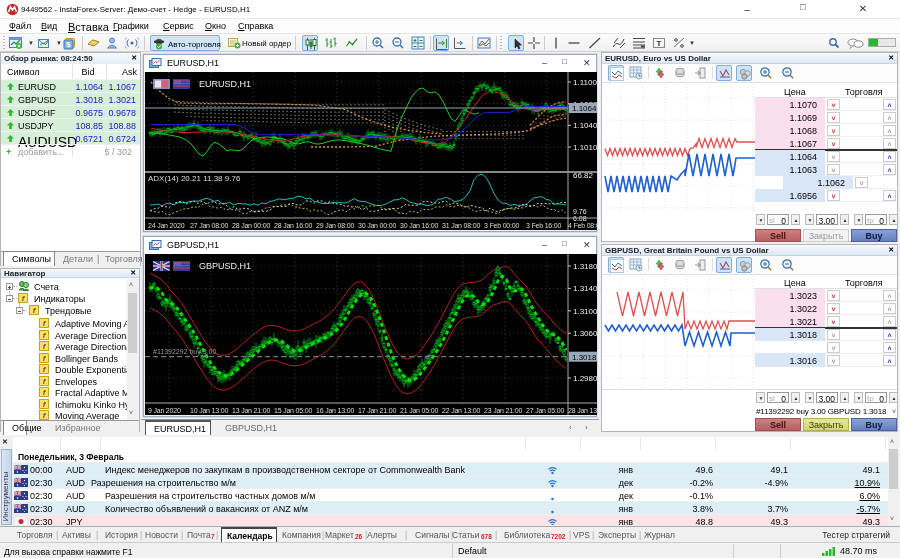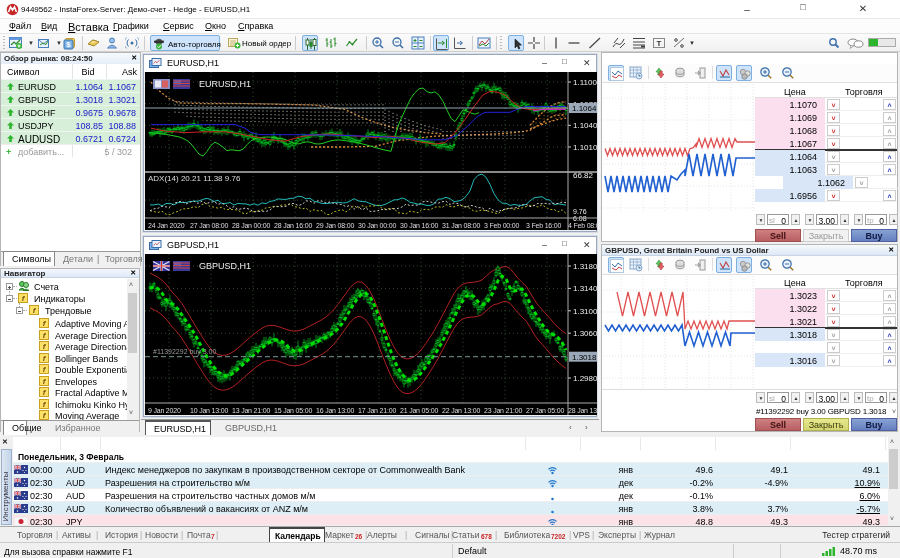--- a/index.html
+++ b/index.html
@@ -266,21 +266,21 @@
         <path d="M3.5 0 L7 3.5 L4.8 3.5 L4.8 7 L2.2 7 L2.2 3.5 L0 3.5 Z" fill="#2db52d"></path>
       </svg>
       <span class="abs" style="left:17px;top:2px;font-size:9px;">USDJPY</span>
       <span class="abs" style="left:62px;top:2px;width:40px;text-align:right;color:#1919cc;">108.85</span>
       <span class="abs" style="left:95px;top:2px;width:40px;text-align:right;color:#1919cc;">108.88</span>
     </div>
     <div class="abs" style="left:0;top:78px;width:139px;height:13px;background:#d7eed9;border-top:1px solid #eef7ef;">
       <svg class="abs" style="left:6px;top:3px" width="7" height="7">
         <path d="M3.5 0 L7 3.5 L4.8 3.5 L4.8 7 L2.2 7 L2.2 3.5 L0 3.5 Z" fill="#2db52d"></path>
       </svg>
-      <span class="abs" style="left:17px;top:2px;font-size:10px;">AUDUSD</span>
+      <span class="abs" style="left:17px;top:2px;font-size:14px;">AUDUSD</span>
       <span class="abs" style="left:62px;top:2px;width:40px;text-align:right;color:#1919cc;">0.6721</span>
       <span class="abs" style="left:95px;top:2px;width:40px;text-align:right;color:#1919cc;">0.6724</span>
     </div>
     <div class="abs" style="left:0;top:91px;width:139px;height:13px;border-top:1px solid #eee;">
       <span class="abs" style="left:5px;top:2px;color:#3cb53c;font-weight:bold;">+</span>
       <span class="abs" style="left:17px;top:2px;color:#999;">добавить...</span>
       <span class="abs" style="right:8px;top:2px;color:#999;">5 / 302</span>
     </div>
     <div class="abs" style="left:0;top:198px;width:139px;height:15px;background:#f0f0f0;border-top:1px solid #999;">
       <div class="abs" style="left:2px;top:-1px;width:52px;height:15px;background:#fff;border:1px solid #888;border-bottom:none;">
@@ -1494,20 +1494,24 @@
   </div>
 <div class="abs" style="left:141px;top:419px;width:458px;height:16px;background:#f0f0f0;border-top:1px solid #999;">
     <div class="abs" style="left:4px;top:0px;width:66px;height:15px;background:#fff;border:1px solid #555;border-top-width:2px;border-bottom:none;">
       <span class="abs" style="left:8px;top:2px;font-size:9px;">EURUSD,H1</span>
     </div>
     <span class="abs" style="left:84px;top:3px;font-size:9px;color:#666;">GBPUSD,H1</span>
     <span class="abs" style="left:428px;top:3px;font-size:8px;color:#555;">‹</span>
     <span class="abs" style="left:444px;top:3px;font-size:8px;color:#555;">›</span>
   </div>
 <div class="abs" style="left:601px;top:52px;width:297px;height:190px;background:#fff;border:1px solid #b5b5b5;">
+    <div class="abs" style="left:0;top:0;width:295px;height:11px;background:linear-gradient(#f6fafd,#dce7f5);border-bottom:1px solid #c8d4e4;">
+      <span class="abs" style="left:3px;top:1px;font-size:8px;font-weight:bold;color:#222;">EURUSD, Euro vs US Dollar</span>
+      <span class="abs" style="right:3px;top:1px;font-size:7px;font-weight:bold;">✕</span>
+    </div>
     <div class="abs" style="left:0;top:11px;width:100%;height:19px;background:#fcfcfc;border-bottom:1px solid #e0e0e0;">
       <div class="abs" style="left:6px;top:1px;width:16px;height:16px;background:#cde4fc;border:1px solid #7eb0e0;border-radius:2px;">
         <svg width="14" height="14" style="position:absolute;left:1px;top:1px">
           <rect x="0.5" y="0.5" width="13" height="13" fill="#fff" stroke="#b0c8e0"></rect>
           <path d="M2 5 L5 8 L8 4 L12 7" stroke="#3a6ea8" fill="none"></path>
           <path d="M2 9 L6 11 L9 8 L12 10" stroke="#c04040" fill="none"></path>
         </svg>
       </div>
       <div class="abs" style="left:26px;top:1px;width:16px;height:16px;border-radius:2px;">
         <svg width="14" height="14" style="position:absolute;left:1px;top:1px">
@@ -1917,21 +1921,21 @@
           <path d="M3.5 0v4.5M0 2.2h7" stroke="#cc2233" stroke-width="0.7"></path>
           <circle cx="10.5" cy="2.5" r="0.7" fill="#fff"></circle>
           <circle cx="9" cy="5.5" r="0.6" fill="#fff"></circle>
           <circle cx="12" cy="5.5" r="0.6" fill="#fff"></circle>
           <circle cx="10.5" cy="7.5" r="0.5" fill="#fff"></circle>
           <circle cx="3.5" cy="7" r="0.8" fill="#fff"></circle>
         </svg>
       </div>
       <span class="abs" style="left:17px;top:2px;">02:30</span>
       <span class="abs" style="left:53px;top:2px;">AUD</span>
-      <span class="abs" style="left:92px;top:2px;">Разрешения на строительство м/м</span>
+      <span class="abs" style="left:78px;top:2px;">Разрешения на строительство м/м</span>
       <div class="abs" style="left:534px;top:1px;width:11px;height:11px;">
         <svg width="11" height="9" style="position:absolute;left:0;top:2px">
           <circle cx="5.5" cy="7" r="1.2" fill="#2277cc"></circle>
           <path d="M3 5.2 A3.5 3.5 0 0 1 8 5.2" stroke="#2277cc" fill="none" stroke-width="1.1"></path>
           <path d="M1.5 3.4 A5.5 5.5 0 0 1 9.5 3.4" stroke="#2277cc" fill="none" stroke-width="1.1"></path>
         </svg>
       </div>
       <span class="abs" style="left:560px;top:2px;width:60px;text-align:right;">дек</span>
       <span class="abs" style="left:640px;top:2px;width:60px;text-align:right;">-0.2%</span>
       <span class="abs" style="left:715px;top:2px;width:60px;text-align:right;">-4.9%</span>
@@ -2046,21 +2050,21 @@
       <span class="abs" style="left:355px;top:6px;color:#cc2222;font-size:6.5px;font-weight:bold;">26</span>
       <span class="abs" style="left:367px;top:3px;color:#555;">Алерты</span>
       <span class="abs" style="left:415px;top:3px;color:#555;">Сигналы</span>
       <span class="abs" style="left:452px;top:3px;color:#555;">Статьи</span>
       <span class="abs" style="left:481px;top:6px;color:#cc2222;font-size:6.5px;font-weight:bold;">678</span>
       <span class="abs" style="left:504px;top:3px;color:#555;">Библиотека</span>
       <span class="abs" style="left:551px;top:6px;color:#cc2222;font-size:6.5px;font-weight:bold;">7202</span>
       <span class="abs" style="left:573px;top:3px;color:#555;">VPS</span>
       <span class="abs" style="left:598px;top:3px;color:#555;">Эксперты</span>
       <span class="abs" style="left:644px;top:3px;color:#555;">Журнал</span>
-      <div class="abs" style="left:221px;top:0px;width:56px;height:15px;background:#fff;border:1px solid #444;border-top-width:2px;border-bottom:none;margin-left:48px;">
+      <div class="abs" style="left:221px;top:0px;width:56px;height:15px;background:#fff;border:1px solid #444;border-top-width:2px;border-bottom:none;">
         <span class="abs" style="left:5px;top:2px;font-weight:bold;">Календарь</span>
       </div>
       <span class="abs" style="right:10px;top:3px;color:#222;">Тестер стратегий</span>
     </div>
   </div>
 <div class="abs" style="left:0;top:542px;width:900px;height:16px;background:#f0f0f0;border-top:1px solid #ccc;">
     <span class="abs" style="left:4px;top:4px;font-size:8.5px;">Для вызова справки нажмите F1</span>
     <div class="abs" style="left:452px;top:1px;width:1px;height:14px;background:#ccc;"></div>
     <span class="abs" style="left:458px;top:3px;">Default</span>
     <div class="abs" style="left:733px;top:1px;width:1px;height:14px;background:#ccc;"></div>

